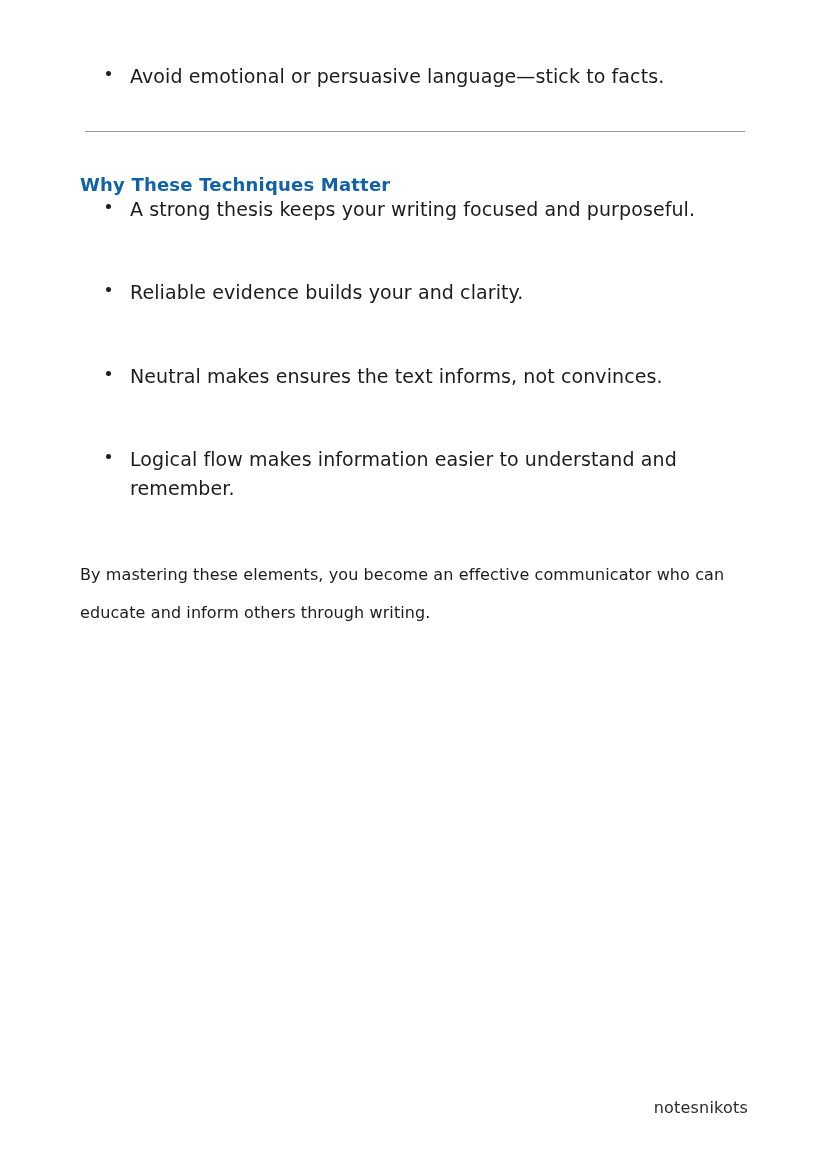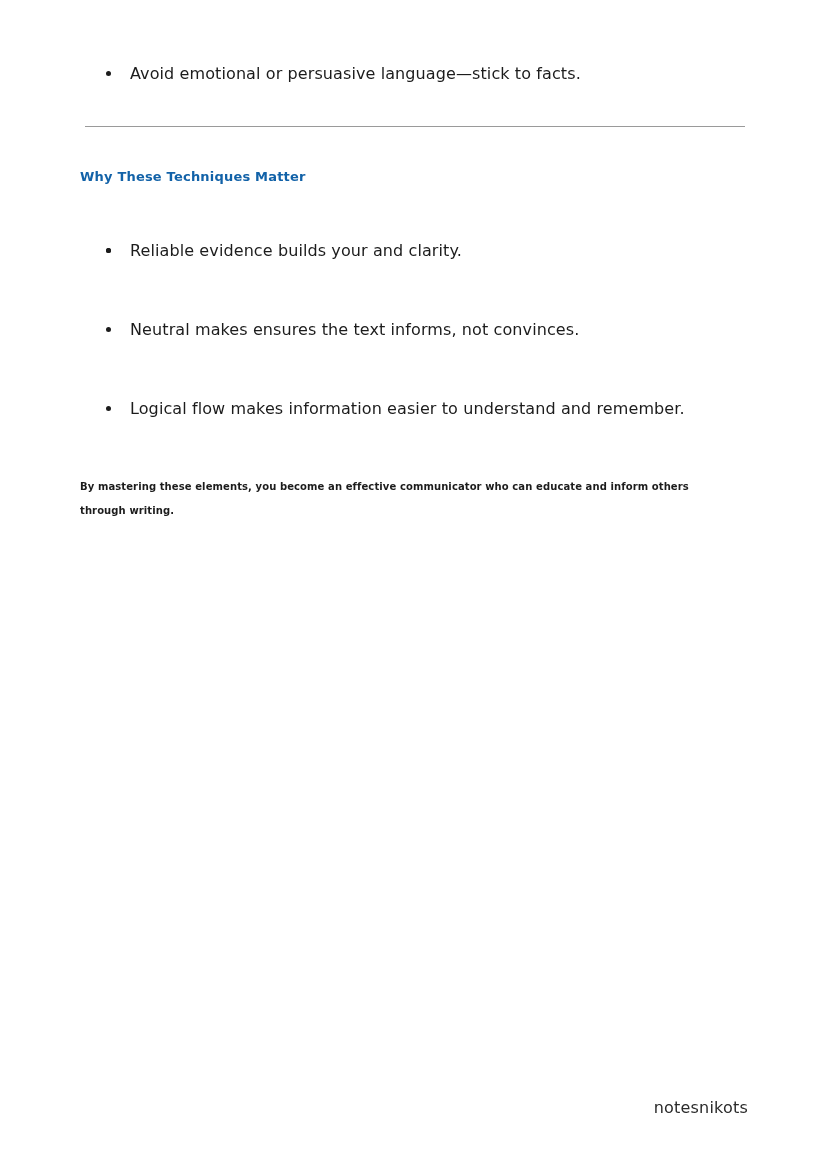--- a/index.html
+++ b/index.html
@@ -27,21 +27,21 @@
     width: 668px;
   }
   ul.bullets {
     list-style: none;
     margin: 0;
     padding: 0;
   }
   ul.bullets li {
     position: relative;
     padding-left: 50px;
-    font-size: 16px;
+    font-size: 19px;
     line-height: 1.5;
     color: #1c1c1c;
     letter-spacing: 0.1px;
   }
   ul.bullets li .dot {
     position: absolute;
     left: 26px;
     top: 9px;
     width: 5px;
     height: 5px;
@@ -52,42 +52,41 @@
     margin-bottom: 0;
   }
   .divider {
     margin: 40px 0 0 5px;
     width: 660px;
     height: 1px;
     background: #9a9a9a;
   }
   h2.section-title {
     margin: 42px 0 0 0;
-    font-size: 13px;
+    font-size: 18px;
     font-weight: bold;
     color: #1262a8;
     letter-spacing: 0.2px;
   }
   .matters-list {
     margin-top: 32px;
   }
   .matters-list li {
     margin-bottom: 55px;
   }
   .matters-list li:last-child {
     margin-bottom: 0;
   }
   p.closing {
     margin: 54px 0 0 0;
-    font-size: 10px;
+    font-size: 16px;
     line-height: 2.35;
     color: #1c1c1c;
     letter-spacing: 0.1px;
     width: 650px;
-    font-weight: bold;
   }
   .footer {
     position: absolute;
     right: 80px;
     bottom: 52px;
     font-size: 16px;
     color: #2b2b2b;
     letter-spacing: 0.2px;
   }
 </style>
@@ -104,20 +103,21 @@
       </li>
     </ul>
 
     <div class="divider"></div>
 
     <h2 class="section-title">Why These Techniques Matter</h2>
 
     <ul class="bullets matters-list">
       <li>
         <span class="dot"></span>
+        <span>A strong thesis keeps your writing focused and purposeful.</span>
       </li>
       <li>
         <span class="dot"></span>
         <span>Reliable evidence builds your and clarity.</span>
       </li>
       <li>
         <span class="dot"></span>
         <span>Neutral makes ensures the text informs, not convinces.</span>
       </li>
       <li>

